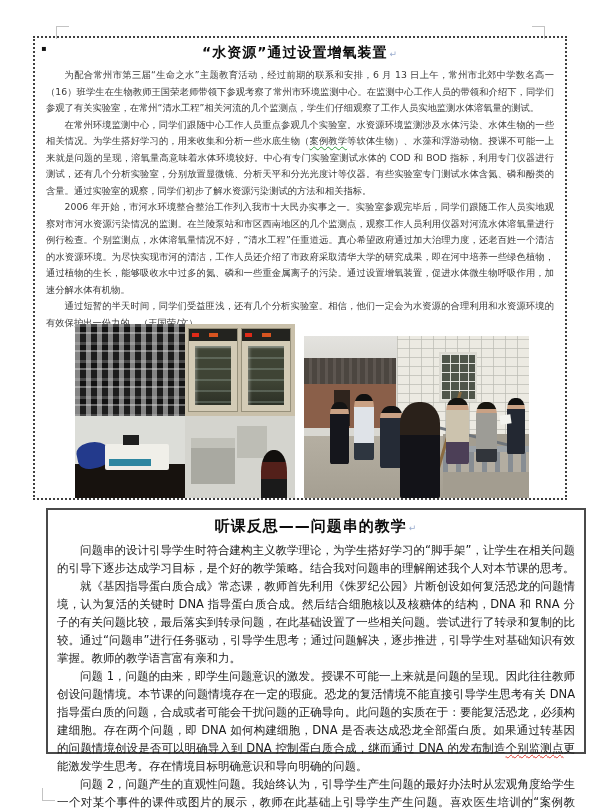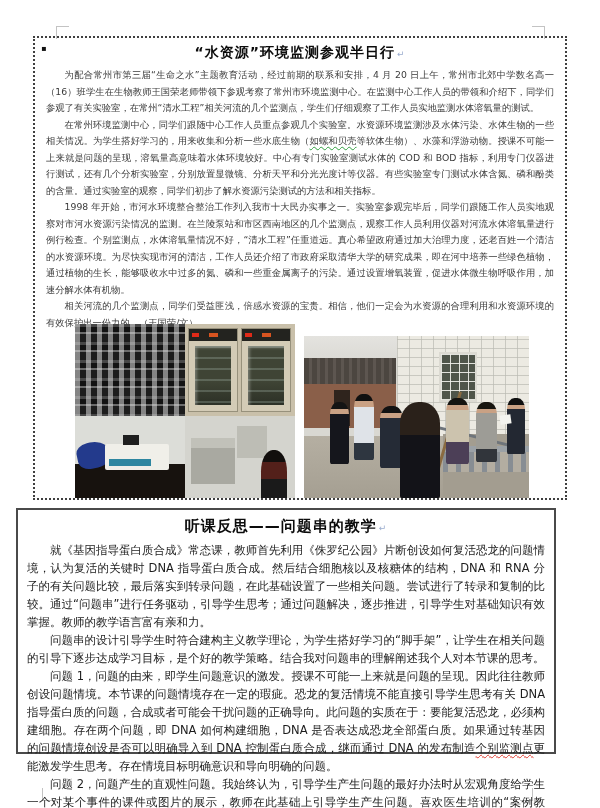--- a/index.html
+++ b/index.html
@@ -74,43 +74,43 @@
   .f2{left:50px;bottom:38px;width:20px;height:66px;background:linear-gradient(180deg,#101010 0 11%,#c9a184 11% 19%,#dfe3e8 19% 74%,#2e3640 74% 100%);}
   .f3{left:76px;bottom:30px;width:23px;height:62px;background:linear-gradient(180deg,#121212 0 12%,#c9a184 12% 20%,#252b36 20% 100%);}
   .f4{left:96px;bottom:0;width:40px;height:96px;border-radius:46% 46% 4% 4%/22% 22% 2% 2%;
       background:linear-gradient(180deg,#2a211a 0 34%,#131318 34% 100%);}
   .f5{left:142px;bottom:34px;width:23px;height:66px;background:linear-gradient(180deg,#151310 0 10%,#c9a184 10% 18%,#ccc3ae 18% 66%,#4c3f57 66% 100%);}
   .f6{left:172px;bottom:36px;width:21px;height:60px;background:linear-gradient(180deg,#17150f 0 11%,#c9a184 11% 19%,#9d9c96 19% 78%,#31353b 78% 100%);}
   .f7{left:203px;bottom:44px;width:18px;height:56px;background:linear-gradient(180deg,#101010 0 12%,#c9a184 12% 20%,#232832 20% 100%);}
   .booklet{position:absolute;left:196px;bottom:74px;width:11px;height:9px;background:#f4f4ef;transform:rotate(-8deg);}
 
   
-  .box2{position:absolute;left:16px;top:508px;width:540px;height:246px;box-sizing:border-box;border:2px solid #4a4a4a;}
+  .box2{position:absolute;left:46px;top:508px;width:540px;height:246px;box-sizing:border-box;border:2px solid #4a4a4a;}
   .box2 h2{margin:7px 0 5px;text-align:center;font-size:15px;font-weight:bold;color:#0c0c0c;letter-spacing:1px;}
   .box2 p{margin:0;padding:0 9px;font-size:11.5px;line-height:18px;color:#1c1c1c;text-align:justify;text-indent:2em;}
 </style>
 </head>
 <body>
 
 <div class="page">
 
   <div class="crop tl"></div>
   <div class="crop tr"></div>
   <div class="crop bl"></div>
   <div class="crop br"></div>
 
   <section class="box1">
     <span class="anchor">▪</span>
     <h1>
-      <span>“水资源”环境监测参观半日行</span><span class="pilcrow">↵</span>
+      <span>“水资源”通过设置增氧装置</span><span class="pilcrow">↵</span>
     </h1>
-    <p>为配合常州市第三届“生命之水”主题教育活动，经过前期的联系和安排，4 月 20 日上午，常州市北郊中学数名高一（16）班学生在生物教师王国荣老师带领下参观考察了常州市环境监测中心。在监测中心工作人员的带领和介绍下，同学们参观了有关实验室，在常州“清水工程”相关河流的几个监测点，学生们仔细观察了工作人员实地监测水体溶氧量的测试。</p>
-    <p><span>在常州环境监测中心，同学们跟随中心工作人员重点参观几个实验室。水资源环境监测涉及水体污染、水体生物的一些相关情况。为学生搭好学习的，用来收集和分析一些水底生物（</span><span class="wavy-green">如螺和贝壳</span><span>等软体生物）、水藻和浮游动物。授课不可能一上来就是问题的呈现，溶氧量高意味着水体环境较好。中心有专门实验室测试水体的 COD 和 BOD 指标，利用专门仪器进行测试，还有几个分析实验室，分别放置显微镜、分析天平和分光光度计等仪器。有些实验室专门测试水体含氮、磷和酚类的含量。通过实验室的观察，同学们初步了解水资源污染测试的方法和相关指标。</span></p>
-    <p>1998 年开始，市河水环境整合整治工作列入我市十大民办实事之一。实验室参观完毕后，同学们跟随工作人员实地观察对市河水资源污染情况的监测。在兰陵泵站和市区西南地区的几个监测点，观察工作人员利用仪器对河流水体溶氧量进行例行检查。个别监测点，水体溶氧量情况不好，“清水工程”任重道远。真心希望政府通过加大治理力度，还老百姓一个清洁的水资源环境。为尽快实现市河的清洁，工作人员还介绍了市政府采取清华大学的研究成果，即在河中培养一些绿色植物，通过植物的生长，能够吸收水中过多的氮、磷和一些重金属离子的污染。通过设置增氧装置，促进水体微生物呼吸作用，加速分解水体有机物。</p>
-    <p>相关河流的几个监测点，同学们受益匪浅，倍感水资源的宝贵。相信，他们一定会为水资源的合理利用和水资源环境的有效保护出一份力的。（王国荣/文）</p>
+    <p>为配合常州市第三届“生命之水”主题教育活动，经过前期的联系和安排，6 月 13 日上午，常州市北郊中学数名高一（16）班学生在生物教师王国荣老师带领下参观考察了常州市环境监测中心。在监测中心工作人员的带领和介绍下，同学们参观了有关实验室，在常州“清水工程”相关河流的几个监测点，学生们仔细观察了工作人员实地监测水体溶氧量的测试。</p>
+    <p><span>在常州环境监测中心，同学们跟随中心工作人员重点参观几个实验室。水资源环境监测涉及水体污染、水体生物的一些相关情况。为学生搭好学习的，用来收集和分析一些水底生物（</span><span class="wavy-green">案例教学</span><span>等软体生物）、水藻和浮游动物。授课不可能一上来就是问题的呈现，溶氧量高意味着水体环境较好。中心有专门实验室测试水体的 COD 和 BOD 指标，利用专门仪器进行测试，还有几个分析实验室，分别放置显微镜、分析天平和分光光度计等仪器。有些实验室专门测试水体含氮、磷和酚类的含量。通过实验室的观察，同学们初步了解水资源污染测试的方法和相关指标。</span></p>
+    <p>2006 年开始，市河水环境整合整治工作列入我市十大民办实事之一。实验室参观完毕后，同学们跟随工作人员实地观察对市河水资源污染情况的监测。在兰陵泵站和市区西南地区的几个监测点，观察工作人员利用仪器对河流水体溶氧量进行例行检查。个别监测点，水体溶氧量情况不好，“清水工程”任重道远。真心希望政府通过加大治理力度，还老百姓一个清洁的水资源环境。为尽快实现市河的清洁，工作人员还介绍了市政府采取清华大学的研究成果，即在河中培养一些绿色植物，通过植物的生长，能够吸收水中过多的氮、磷和一些重金属离子的污染。通过设置增氧装置，促进水体微生物呼吸作用，加速分解水体有机物。</p>
+    <p>通过短暂的半天时间，同学们受益匪浅，还有几个分析实验室。相信，他们一定会为水资源的合理利用和水资源环境的有效保护出一份力的。（王国荣/文）</p>
 
     <div class="photos">
       <div class="ph phA"></div>
 
       <div class="ph phB">
         <div class="machine m1">
           <div class="disp">
             <i class="led led1"></i>
             <i class="led led2"></i>
           </div>
@@ -160,19 +160,19 @@
         <div class="fig f7"></div>
         <div class="booklet"></div>
       </div>
     </div>
   </section>
 
   <section class="box2">
     <h2>
       <span>听课反思——问题串的教学</span><span class="pilcrow">↵</span>
     </h2>
+    <p>问题串的设计引导学生时符合建构主义教学理论，为学生搭好学习的“脚手架”，让学生在相关问题的引导下逐步达成学习目标，是个好的教学策略。结合我对问题串的理解阐述我个人对本节课的思考。</p>
     <p>就《基因指导蛋白质合成》常态课，教师首先利用《侏罗纪公园》片断创设如何复活恐龙的问题情境，认为复活的关键时 DNA 指导蛋白质合成。然后结合细胞核以及核糖体的结构，DNA 和 RNA 分子的有关问题比较，最后落实到转录问题，在此基础设置了一些相关问题。尝试进行了转录和复制的比较。通过“问题串”进行任务驱动，引导学生思考；通过问题解决，逐步推进，引导学生对基础知识有效掌握。教师的教学语言富有亲和力。</p>
-    <p>问题串的设计引导学生时符合建构主义教学理论，为学生搭好学习的“脚手架”，让学生在相关问题的引导下逐步达成学习目标，是个好的教学策略。结合我对问题串的理解阐述我个人对本节课的思考。</p>
     <p><span>问题 1，问题的由来，即学生问题意识的激发。授课不可能一上来就是问题的呈现。因此往往教师创设问题情境。本节课的问题情境存在一定的瑕疵。恐龙的复活情境不能直接引导学生思考有关 DNA 指导蛋白质的问题，合成或者可能会干扰问题的正确导向。此问题的实质在于：要能复活恐龙，必须构建细胞。存在两个问题，即 DNA 如何构建细胞，DNA 是否表达成恐龙全部蛋白质。如果通过转基因的问题情境创设是否可以明确导入到 DNA 控制蛋白质合成，继而通过 DNA 的发布制造</span><span class="wavy-red">个别监测点</span><span>更能激发学生思考。存在情境目标明确意识和导向明确的问题。</span></p>
     <p>问题 2，问题产生的直观性问题。我始终认为，引导学生产生问题的最好办法时从宏观角度给学生一个对某个事件的课件或图片的展示，教师在此基础上引导学生产生问题。喜欢医生培训的“案例教学”。不大喜欢有问题的演绎推理教学。基于直观，激发学生不断的发现和形成问题串。（待续）</p>
   </section>
 
 </div>
 
 </body></html>

